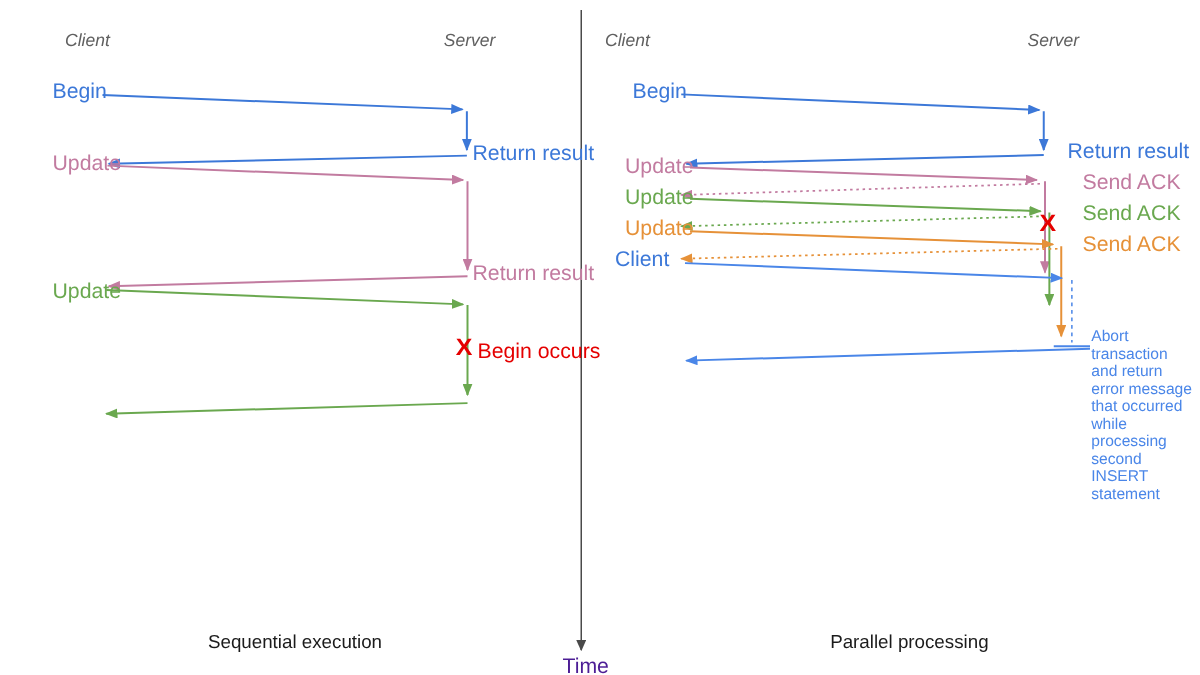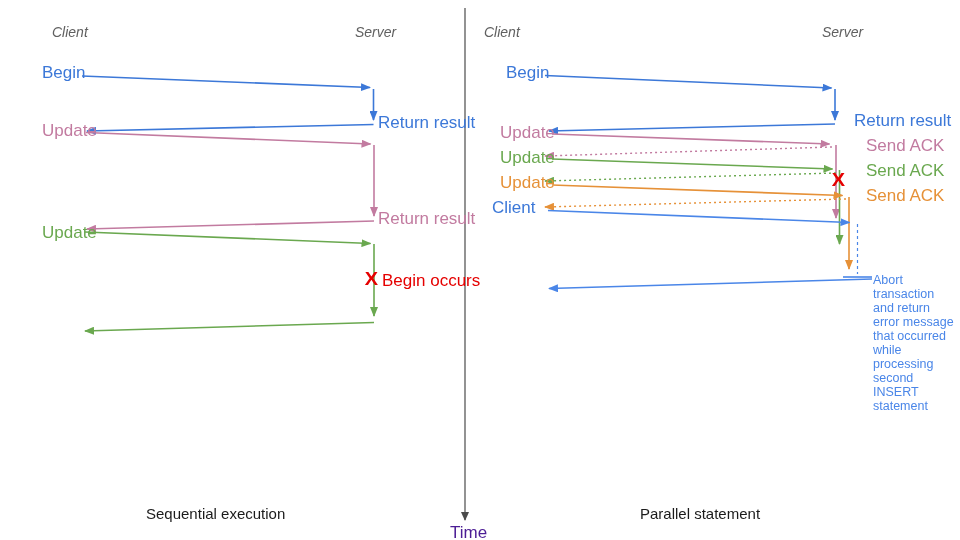--- a/index.html
+++ b/index.html
@@ -1,21 +1,21 @@
 <!DOCTYPE html>
 <html><head>
 <meta charset="utf-8">
 <style>
   html,body{margin:0;padding:0;background:#fff;}
   .stage{position:relative;width:960px;height:540px;background:#ffffff;overflow:hidden;
          font-family:"Liberation Sans",sans-serif;}
   svg.wires{position:absolute;left:0;top:0;width:960px;height:540px;}
   .lbl{position:absolute;font-size:17px;line-height:13px;white-space:nowrap;}
   .hdr{position:absolute;font-size:14px;font-style:italic;color:#606060;white-space:nowrap;}
-  .cap{position:absolute;font-size:15px;color:#1b1b1b;white-space:nowrap;}
+  .cap{position:absolute;font-size:15px;color:#1b1b1b;text-align:center;white-space:nowrap;}
   .wrapblk{position:absolute;font-size:12.5px;line-height:14px;white-space:normal;}
   .xmark{position:absolute;font-size:19px;font-weight:bold;line-height:19px;
          transform:scaleX(1.05);}
   .blue{color:#3c78d8}.lblue{color:#4a86e8}.pink{color:#c27ba0}
   .green{color:#6aa84f}.orange{color:#e69138}.red{color:#e50000}
   .dark{color:#4c1d95}
 </style>
 </head>
 <body>
 
@@ -104,19 +104,19 @@
   <div class="lbl green" style="left:500px;top:151px">Update</div>
   <div class="lbl green" style="left:866px;top:164px">Send ACK</div>
 
   <div class="lbl orange" style="left:500px;top:176px">Update</div>
   <div class="lbl orange" style="left:866px;top:189px">Send ACK</div>
 
   <div class="lbl blue" style="left:492px;top:201px">Client</div>
 
   <div class="xmark red" style="left:832px;top:170px">X</div>
 
-  <div class="wrapblk lblue" style="left:873px;top:273px;width:82px">Abort transaction and return error message that occurred while processing second INSERT statement</div>
+  <div class="wrapblk lblue" style="left:873px;top:262px;width:82px">Abort transaction and return error message that occurred while processing second INSERT statement</div>
 
-  <div class="cap" style="left:640px;top:505px;width:175px">Parallel statement</div>
+  <div class="cap" style="left:640px;top:505px;width:175px">Parallel processing</div>
 
   <div class="lbl dark" style="left:450px;top:526px">Time</div>
 
 </div>
 
 </body></html>

